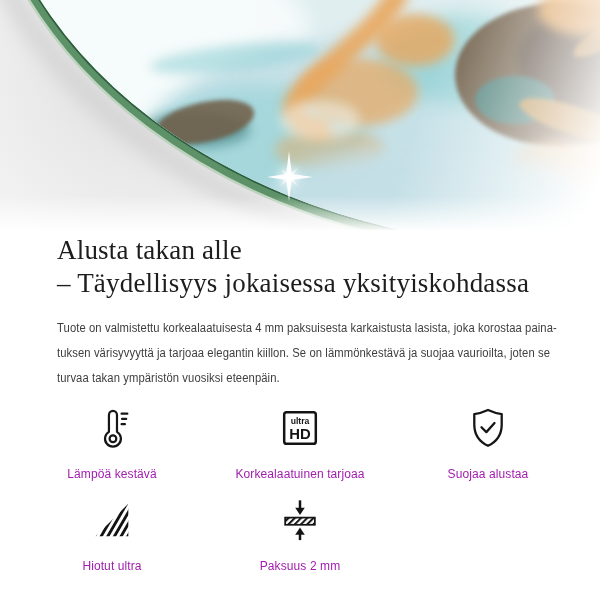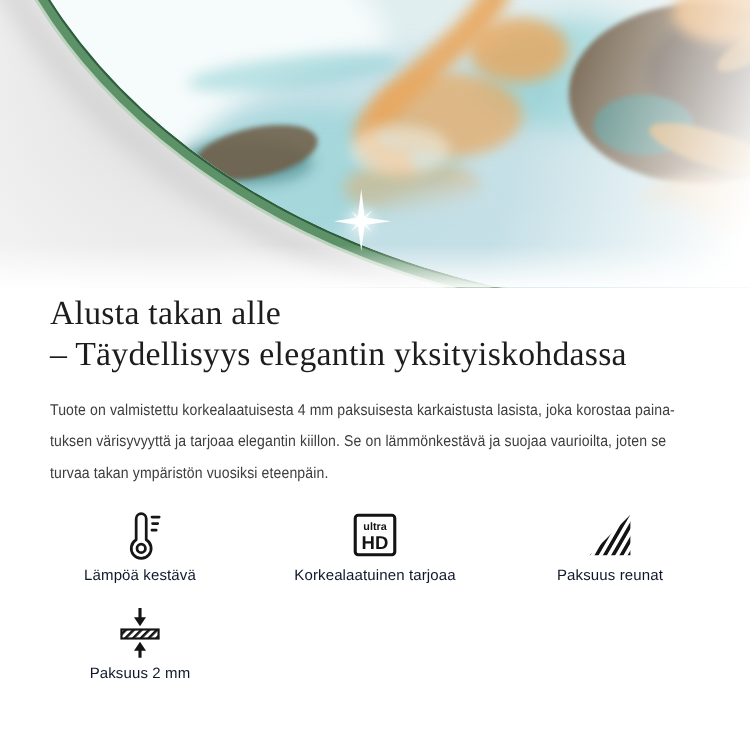--- a/index.html
+++ b/index.html
@@ -1,32 +1,32 @@
 <!DOCTYPE html>
 <html><head>
 <meta charset="utf-8">
 <style>
   html,body{margin:0;padding:0;background:#fff;}
   .page{position:relative;width:600px;height:600px;background:#fff;overflow:hidden;
         font-family:"Liberation Sans",sans-serif;}
   .hero{position:relative;width:600px;height:230px;}
   .hero svg{display:block;}
-  .content{padding:0 40px;}
+  .content{padding:0 40px;margin-left:17px;}
   .title{margin:4px 0 0;font-family:"Liberation Serif",serif;font-weight:400;
          font-size:27px;line-height:33px;color:#1d1d1d;letter-spacing:.2px;}
   .title span{display:block;}
   .desc{margin:16px 0 0;color:#3d3d3d;font-size:12.5px;line-height:25px;
         letter-spacing:.1px;transform:scaleX(.9);transform-origin:left top;
         white-space:nowrap;}
   .desc span{display:block;}
   .features{margin-top:14px;padding:0 18px;display:grid;
             grid-template-columns:repeat(3,1fr);row-gap:16px;}
   .feature{display:flex;flex-direction:column;align-items:center;text-align:center;justify-content:space-between;}
   .icon{width:46px;height:46px;display:block;}
-  .feature .label{margin-top:2px;font-size:12px;color:#0f172a;letter-spacing:.1px;}
+  .feature .label{margin-top:16px;font-size:12px;color:#a21caf;letter-spacing:.1px;}
   .defs-holder{position:absolute;width:0;height:0;overflow:hidden;}
 </style>
 </head>
 <body>
 
 <svg class="defs-holder" aria-hidden="true">
   <defs>
     <pattern id="hatchSteep" patternUnits="userSpaceOnUse" width="6" height="6" patternTransform="rotate(30)">
       <rect width="3" height="6" fill="#141414"></rect>
     </pattern>
@@ -110,21 +110,21 @@
         <path d="M0 -26 L2.8 -3 L24 0 L2.8 3 L0 24 L-2.8 3 L-22 0 L-2.8 -3 Z" fill="#ffffff" opacity="0.95"></path>
         <path d="M0 -26 L2.8 -3 L24 0 L2.8 3 L0 24 L-2.8 3 L-22 0 L-2.8 -3 Z" fill="#ffffff" opacity="0.75" transform="rotate(45) scale(0.5)"></path>
         <circle r="2.6" fill="#ffffff"></circle>
       </g>
     </svg>
   </div>
 
   <div class="content">
     <h1 class="title">
       <span>Alusta takan alle</span>
-      <span>– Täydellisyys elegantin yksityiskohdassa</span>
+      <span>– Täydellisyys jokaisessa yksityiskohdassa</span>
     </h1>
     <p class="desc">
       <span>Tuote on valmistettu korkealaatuisesta 4 mm paksuisesta karkaistusta lasista, joka korostaa paina-</span>
       <span>tuksen värisyvyyttä ja tarjoaa elegantin kiillon. Se on lämmönkestävä ja suojaa vaurioilta, joten se</span>
       <span>turvaa takan ympäristön vuosiksi eteenpäin.</span>
     </p>
   </div>
 
   <div class="features">
 
@@ -139,27 +139,34 @@
 
     <div class="feature">
       <svg class="icon" viewBox="0 0 48 48">
         <rect x="7.5" y="7.5" width="33" height="33" rx="2.5" fill="none" stroke="#141414" stroke-width="2.6"></rect>
         <text x="24" y="19.8" text-anchor="middle" font-size="9" font-weight="bold" fill="#141414" font-family="Liberation Sans, sans-serif">ultra</text>
         <text x="24" y="35.5" text-anchor="middle" font-size="15.5" font-weight="bold" fill="#141414" font-family="Liberation Sans, sans-serif">HD</text>
       </svg>
       <div class="label">Korkealaatuinen tarjoaa</div>
     </div>
 
+    <div class="feature">
+      <svg class="icon" viewBox="0 0 48 48" fill="none" stroke="#161616" stroke-width="2.4" stroke-linecap="round" stroke-linejoin="round">
+        <path d="M24 5.2 C28.6 7.3 33.5 8.8 38.3 9.5 L38.3 20.5 C38.3 30.6 32.7 38.3 24 42.6 C15.3 38.3 9.7 30.6 9.7 20.5 L9.7 9.5 C14.5 8.8 19.4 7.3 24 5.2 Z"></path>
+        <path d="M17.2 23.2 L22.3 28.3 L30.8 18.8"></path>
+      </svg>
+      <div class="label">Suojaa alustaa</div>
+    </div>
 
 
     <div class="feature">
       <svg class="icon" viewBox="0 0 48 48">
         <polygon points="7,41 41,41 41,7" fill="url(#hatchSteep)"></polygon>
       </svg>
-      <div class="label">Paksuus reunat</div>
+      <div class="label">Hiotut ultra</div>
     </div>
 
     <div class="feature">
       <svg class="icon" viewBox="0 0 48 48">
         <rect x="8.5" y="21.5" width="31" height="7.5" fill="url(#hatchBar)" stroke="#141414" stroke-width="1.8"></rect>
         <path d="M24 3.5 V12" stroke="#141414" stroke-width="2.6"></path>
         <polygon points="19,11.2 29,11.2 24,18.8" fill="#141414"></polygon>
         <path d="M24 45 V38.5" stroke="#141414" stroke-width="2.6"></path>
         <polygon points="19,39.3 29,39.3 24,31.7" fill="#141414"></polygon>
       </svg>

